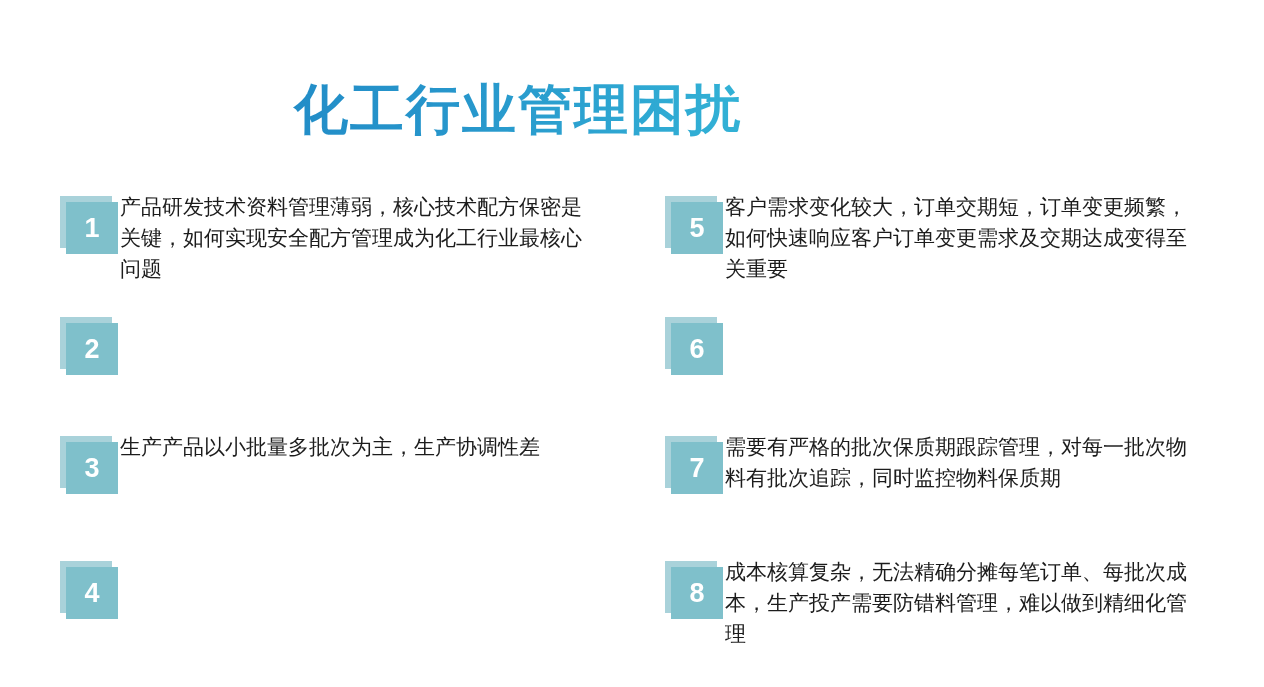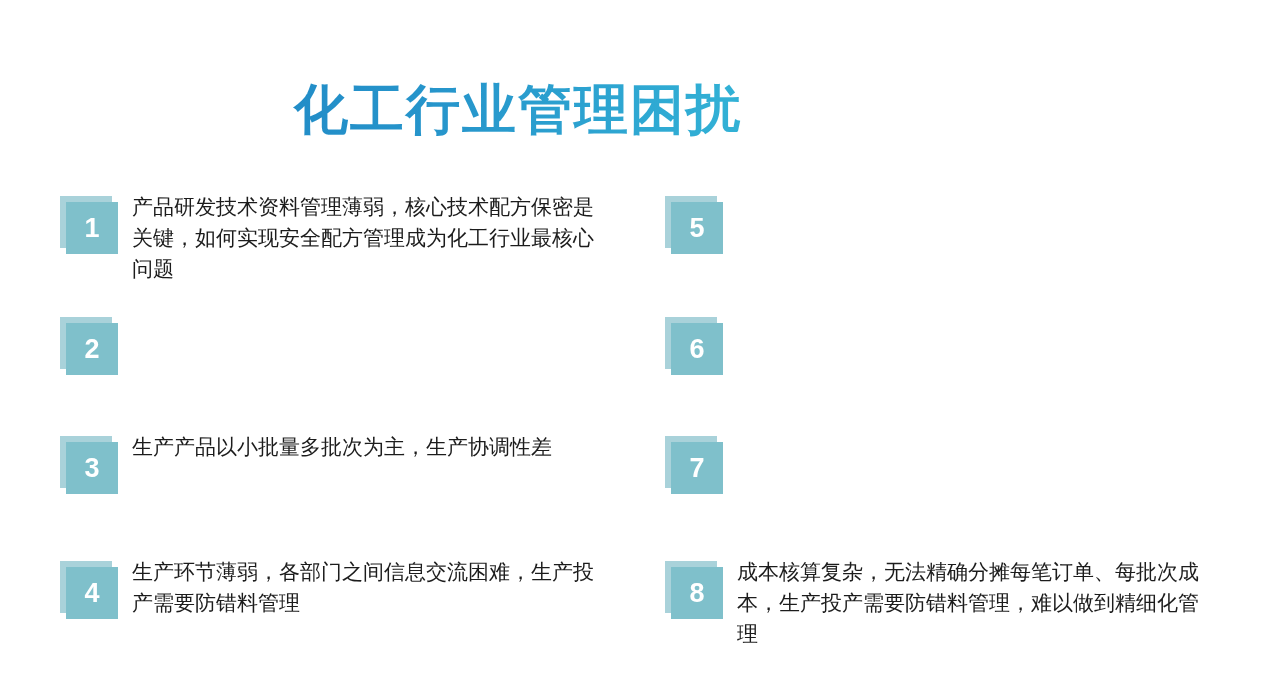--- a/index.html
+++ b/index.html
@@ -95,21 +95,20 @@
   .badge-num {
     color: #ffffff;
     font-size: 27px;
     font-weight: bold;
     line-height: 1;
     font-family: "Liberation Sans", "DejaVu Sans", sans-serif;
   }
 
   
   .item-text {
-    margin-left: 12px;
     width: 478px;
     font-size: 21px;
     line-height: 31px;
     color: #1c1c1c;
     font-family: "DejaVu Sans", "Liberation Sans", sans-serif;
     text-align: left;
     word-break: break-all;
   }
 </style>
 </head>
@@ -152,52 +151,53 @@
         <div class="item-text">生产产品以小批量多批次为主，生产协调性差</div>
       </div>
 
       <div class="item row-4">
         <div class="badge">
           <div class="badge-shadow"></div>
           <div class="badge-front">
             <span class="badge-num">4</span>
           </div>
         </div>
-        <div class="item-text">生产环节薄弱，各部门之间信息交流困难，生产投产需要防错料管理</div>
       </div>
 
     </div>
 
     <div class="column column-right">
 
       <div class="item row-1">
         <div class="badge">
           <div class="badge-shadow"></div>
           <div class="badge-front">
             <span class="badge-num">5</span>
           </div>
         </div>
+        <div class="item-text">客户需求变化较大，订单交期短，订单变更频繁，如何快速响应客户订单变更需求及交期达成变得至关重要</div>
       </div>
 
       <div class="item row-2">
         <div class="badge">
           <div class="badge-shadow"></div>
           <div class="badge-front">
             <span class="badge-num">6</span>
           </div>
         </div>
       </div>
 
       <div class="item row-3">
         <div class="badge">
           <div class="badge-shadow"></div>
           <div class="badge-front">
             <span class="badge-num">7</span>
           </div>
         </div>
+        <div class="item-text">需要有严格的批次保质期跟踪管理，对每一批次物料有批次追踪，同时监控物料保质期</div>
       </div>
 
       <div class="item row-4">
         <div class="badge">
           <div class="badge-shadow"></div>
           <div class="badge-front">
             <span class="badge-num">8</span>
           </div>
         </div>
         <div class="item-text">成本核算复杂，无法精确分摊每笔订单、每批次成本，生产投产需要防错料管理，难以做到精细化管理</div>

